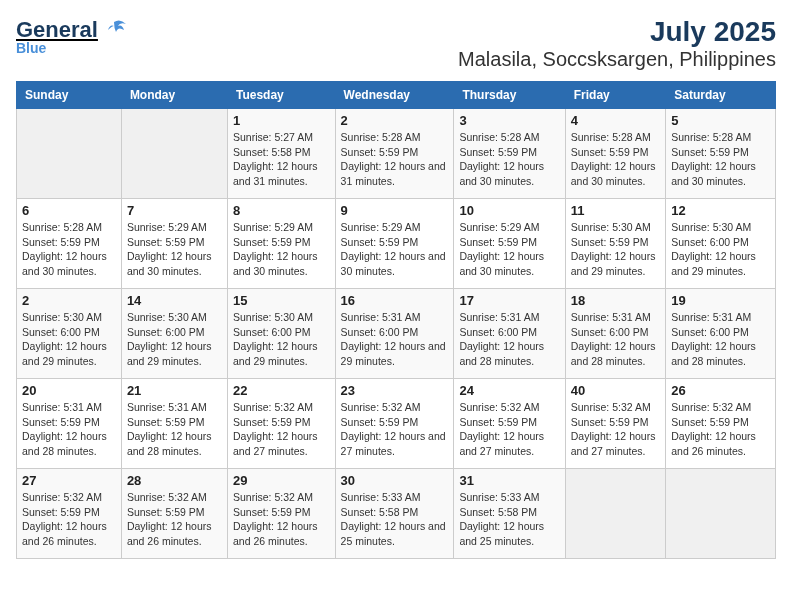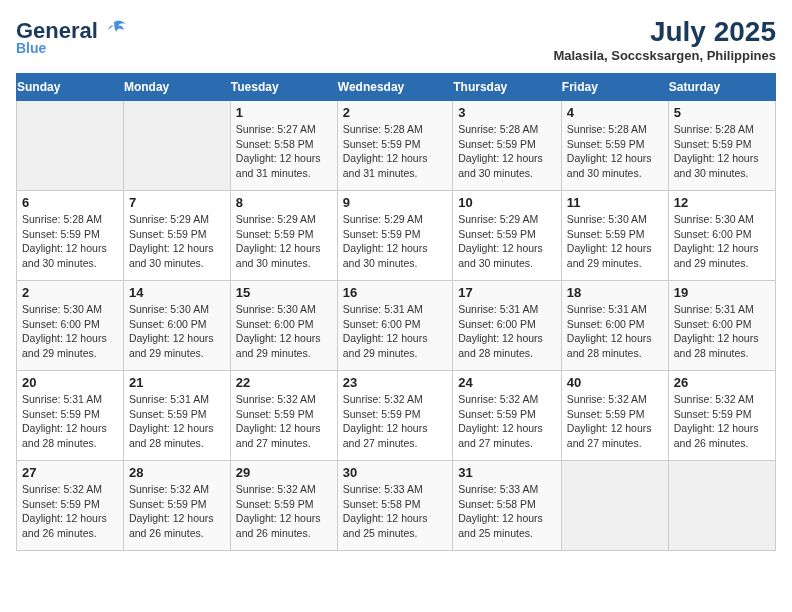--- a/index.html
+++ b/index.html
@@ -28,34 +28,34 @@
     }
     .title-block {
       text-align: right;
     }
     .title-block h1 {
       font-size: 28px;
       color: #1a3a5c;
       font-weight: bold;
     }
     .title-block h2 {
-      font-size: 13px;
+      font-size: 20px;
       color: #333;
-      font-weight: bold;
+      font-weight: normal;
     }
     table {
       width: 100%;
       border-collapse: collapse;
       font-size: 11px;
     }
     thead tr th {
       background-color: #2b6cb0;
       color: #fff;
       text-align: left;
-      padding: 6px 0;
+      padding: 6px 8px;
       font-size: 12px;
       font-weight: bold;
       border: 1px solid #2b6cb0;
       margin-top: 46px;
     }
     tbody tr td {
       border: 1px solid #ccc;
       vertical-align: top;
       padding: 4px 5px;
       min-height: 80px;
@@ -81,21 +81,21 @@
       background: #f0f0f0 !important;
     }
   </style>
 </head>
 <body>
 
 <div class="header">
   <div class="logo">
     <div class="logo-row">
       <div>
-        <div style="display:flex;align-items:flex-end;gap:2px;">
+        <div style="display:flex;align-items:center;gap:2px;text-decoration:underline;">
           <span style="font-size:22px;font-weight:bold;color:#1a3a5c;">General</span>
           <svg width="28" height="28" viewBox="0 0 28 28">
             <path d="M14 6 Q20 2 26 8 Q20 6 18 10 Q22 8 24 14 Q18 10 16 16 Q14 12 14 6Z" fill="#4a90d9"></path>
             <path d="M14 10 Q10 8 8 14 Q12 10 14 10Z" fill="#4a90d9"></path>
           </svg>
         </div>
         <span style="font-size:14px;font-weight:bold;color:#4a90d9;display:block;margin-top:-4px;">Blue</span>
       </div>
     </div>
   </div>

